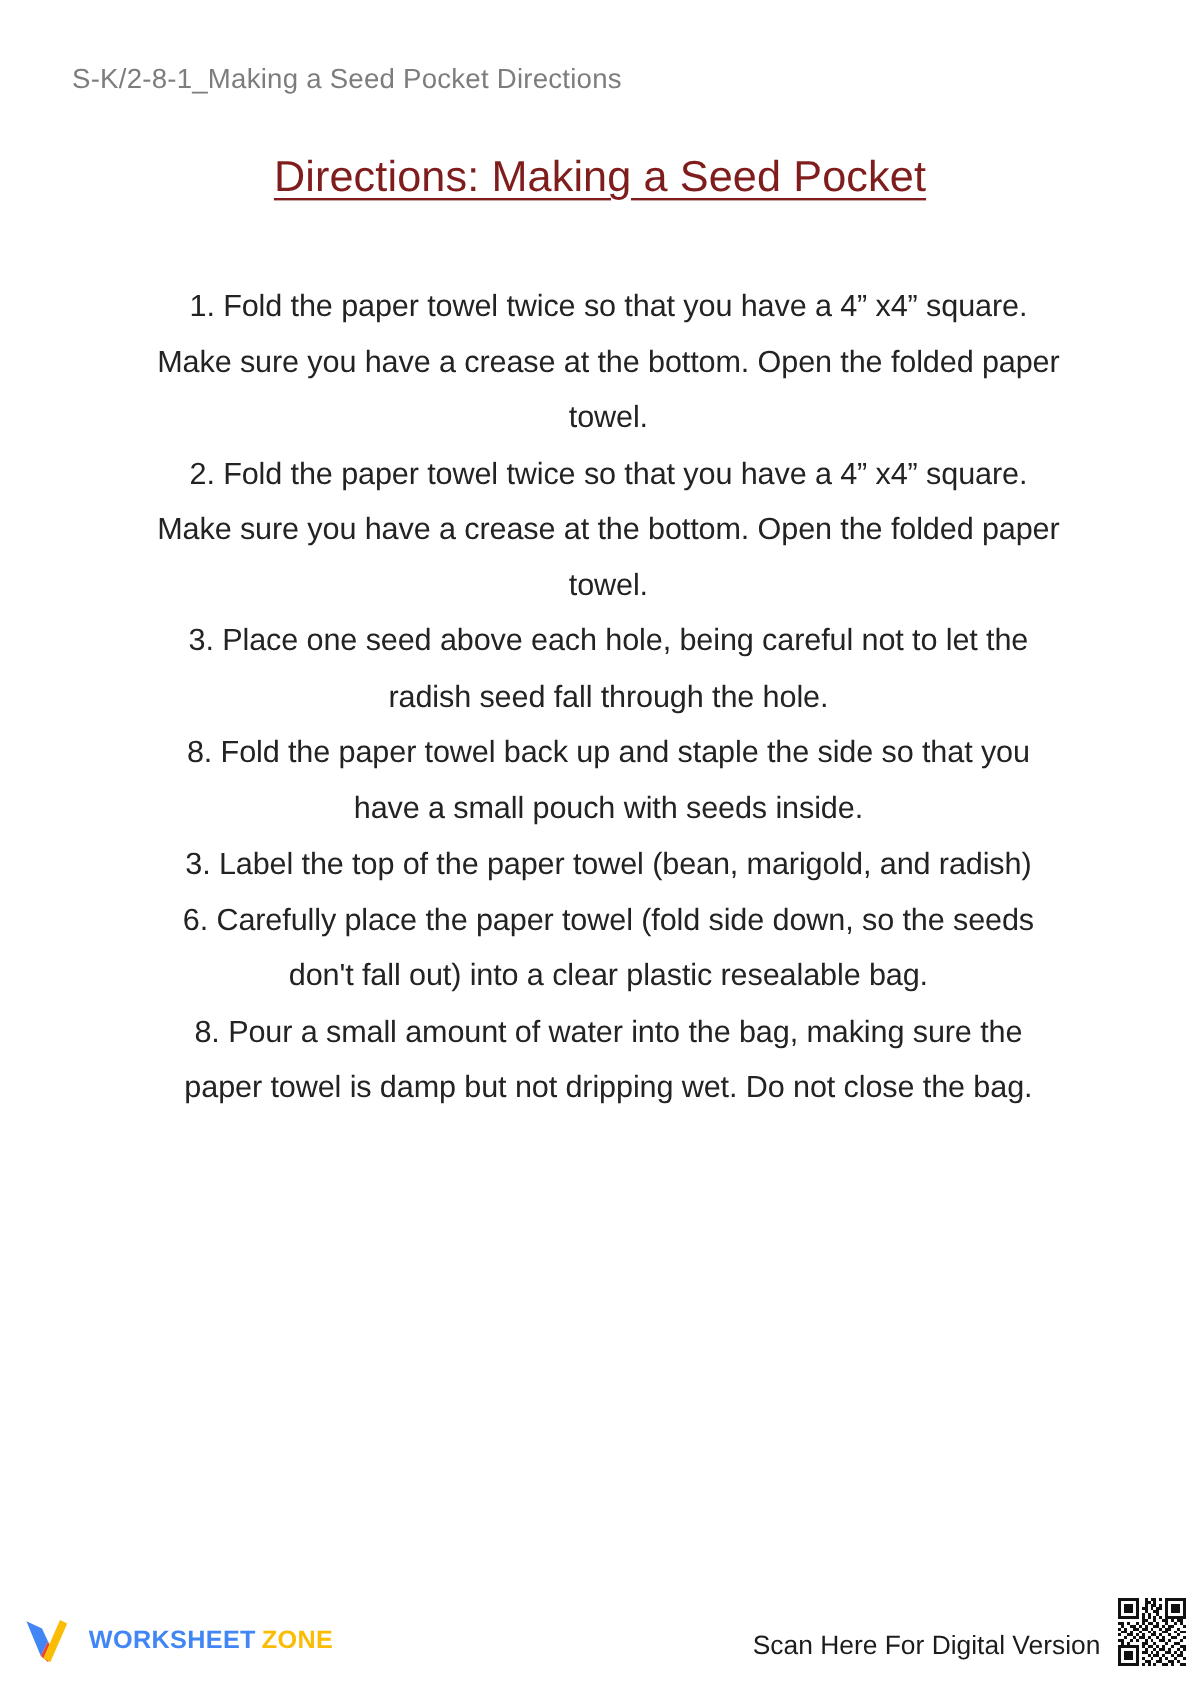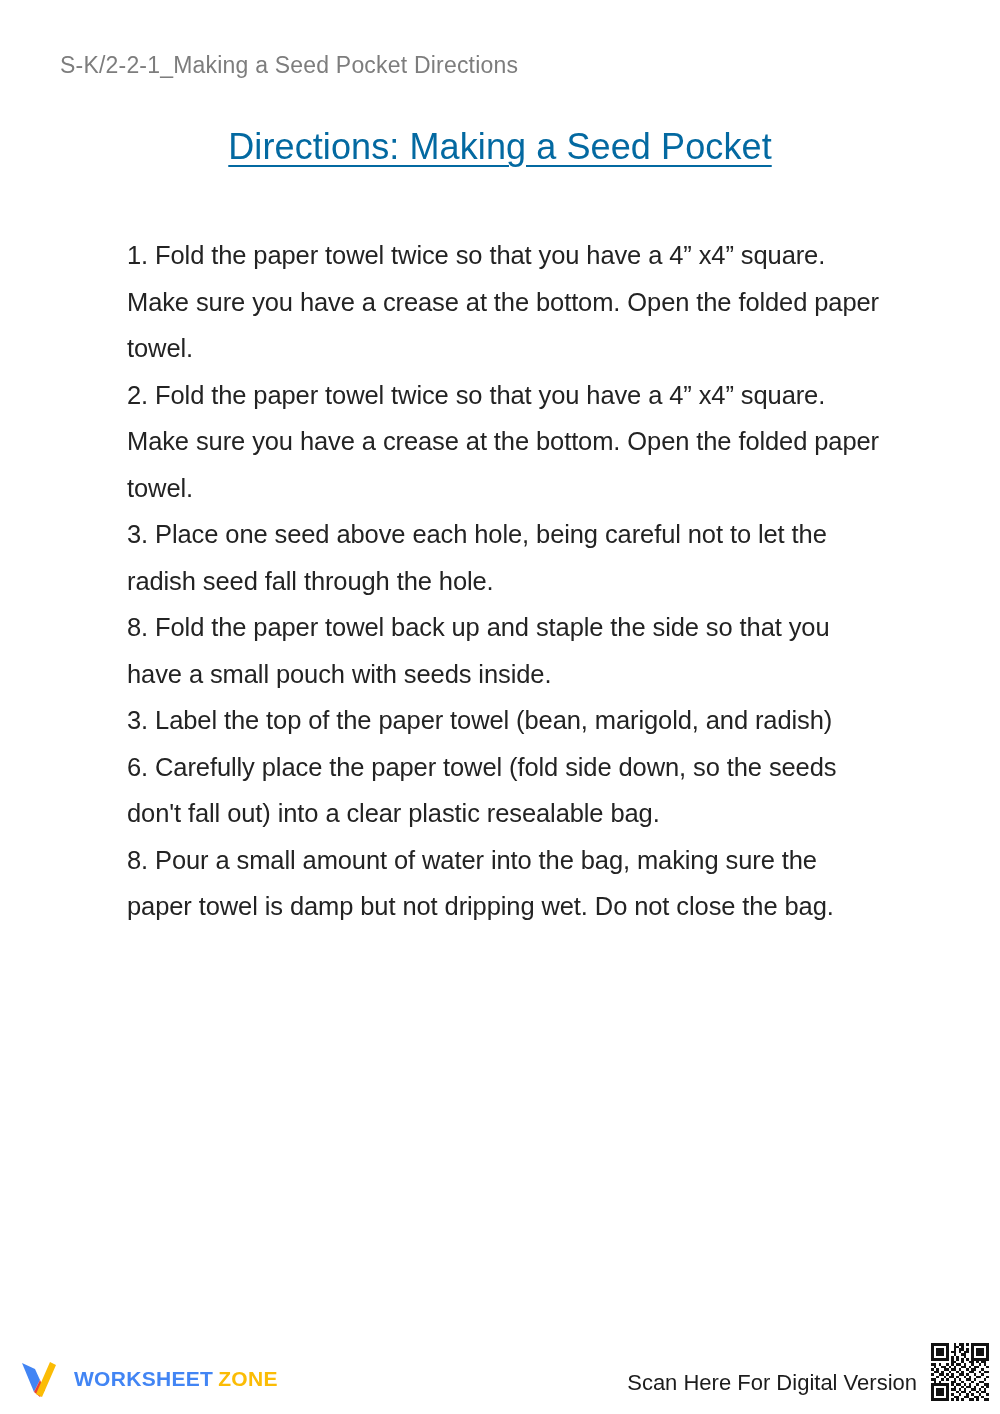--- a/index.html
+++ b/index.html
@@ -30,51 +30,52 @@
   }
 
   
   .doc-title {
     position: absolute;
     left: 0;
     right: 0;
     top: 126px;
     text-align: center;
     font-size: 36px;
-    color: #0369a1;
+    color: #7f1d1d;
     letter-spacing: 0.1px;
   }
   .doc-title .underlined {
     text-decoration: underline;
     text-decoration-thickness: 2px;
     text-underline-offset: 6px;
   }
 
   
   .directions {
     position: absolute;
     left: 127px;
     top: 232px;
     width: 760px;
+    text-align: center;
   }
 
   .direction-step {
     font-size: 25.5px;
     line-height: 46.5px;
     color: #232323;
     margin: 0;
     letter-spacing: -0.1px;
   }
 
   
   .footer {
     position: absolute;
     left: 0;
     right: 0;
-    bottom: 0;
+    bottom: 12px;
     height: 86px;
     padding-left: 44px;
   }
 
   .logo {
     position: absolute;
     left: 18px;
     bottom: 14px;
     display: flex;
     align-items: center;
@@ -114,21 +115,21 @@
     padding: 3px;
     box-sizing: border-box;
   }
   .qr-box svg { display: block; width: 100%; height: 100%; }
 </style>
 </head>
 <body>
 
 <div class="page">
 
-  <div class="doc-header">S-K/2-2-1_Making a Seed Pocket Directions</div>
+  <div class="doc-header">S-K/2-8-1_Making a Seed Pocket Directions</div>
 
   <div class="doc-title">
     <span class="underlined">Directions: Making a Seed Pocket</span>
   </div>
 
   <div class="directions">
     <p class="direction-step">1. Fold the paper towel twice so that you have a 4” x4” square. Make sure you have a crease at the bottom. Open the folded paper towel.</p>
     <p class="direction-step">2. Fold the paper towel twice so that you have a 4” x4” square. Make sure you have a crease at the bottom. Open the folded paper towel.</p>
     <p class="direction-step">3. Place one seed above each hole, being careful not to let the radish seed fall through the hole.</p>
     <p class="direction-step">8. Fold the paper towel back up and staple the side so that you have a small pouch with seeds inside.</p>

